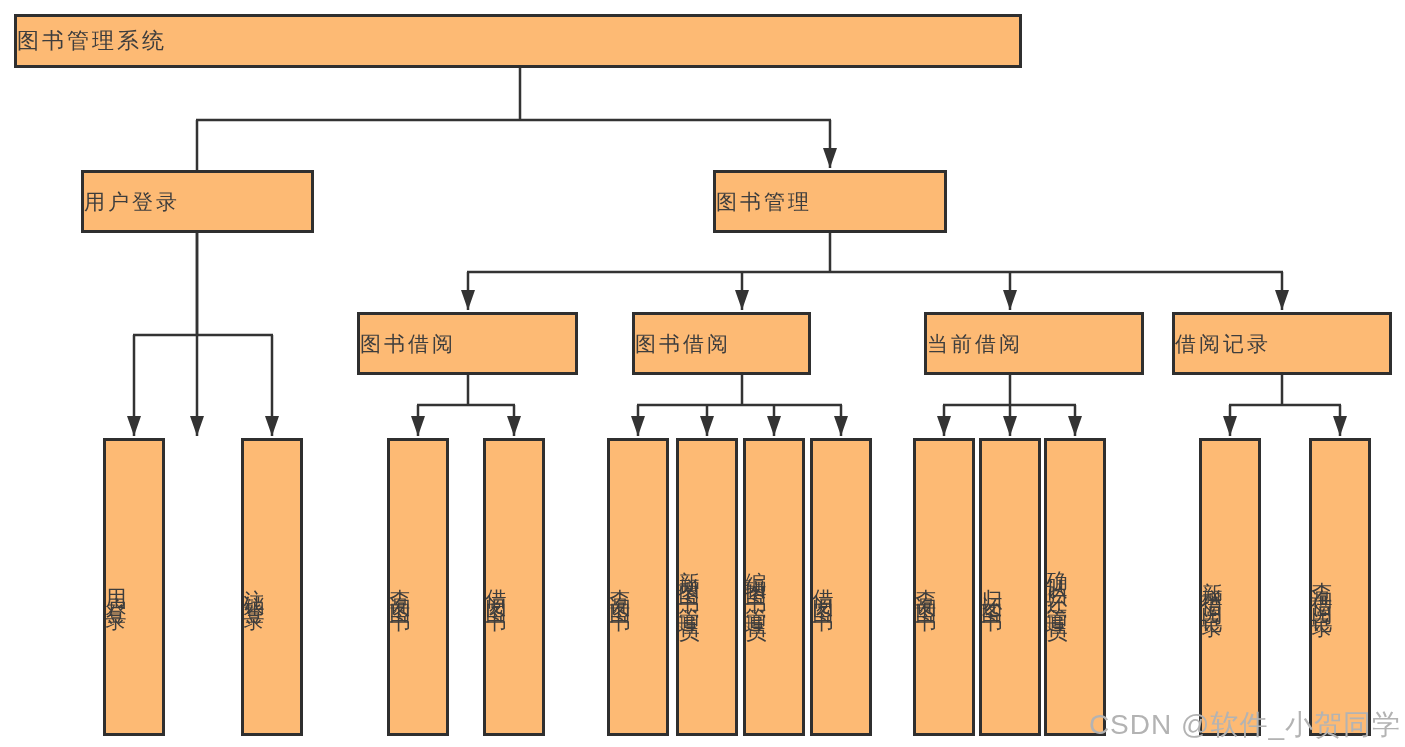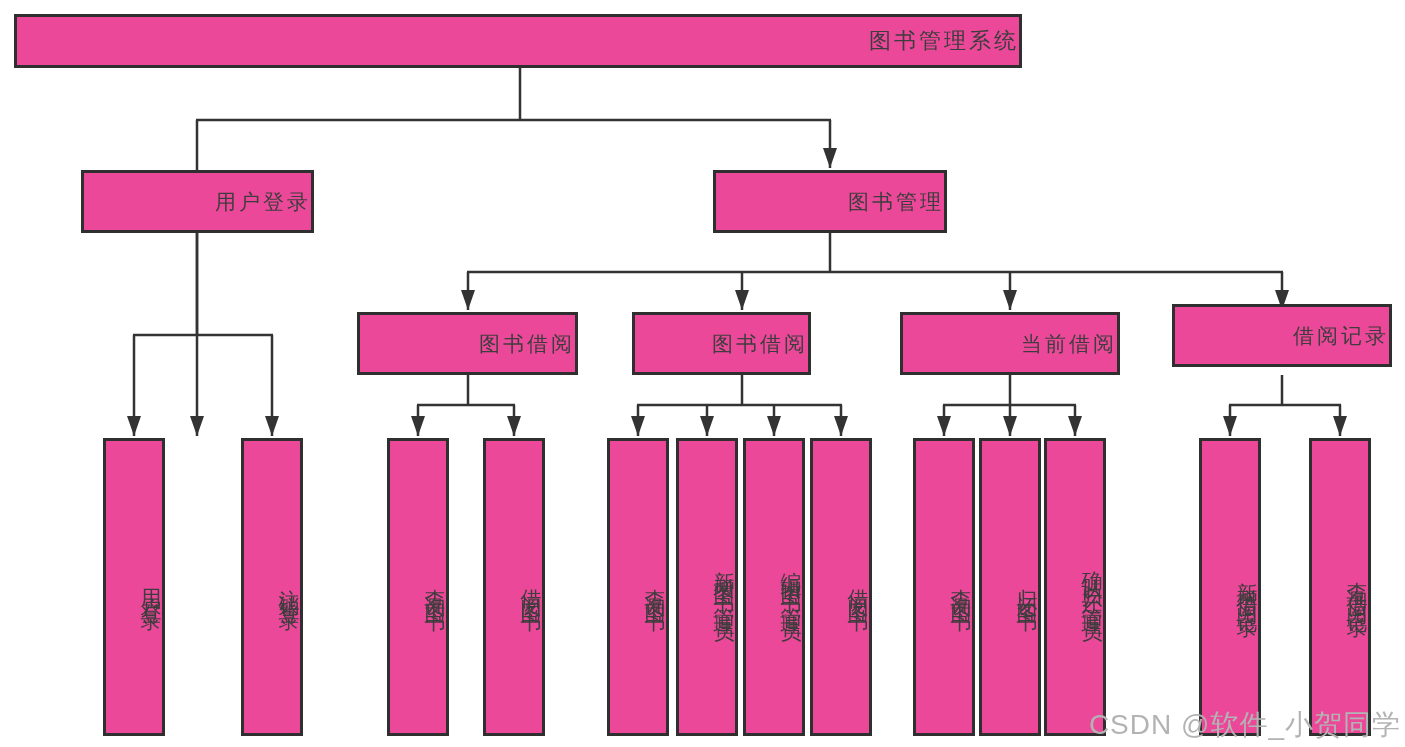--- a/index.html
+++ b/index.html
@@ -14,24 +14,24 @@
   #connectors {
     position: absolute;
     left: 0; top: 0;
     width: 1405px; height: 747px;
     pointer-events: none;
   }
   .node {
     position: absolute;
     box-sizing: border-box;
     border: 3px solid #2f2f2f;
-    background: #ec4899;
+    background: #fdba74;
     display: flex;
     align-items: center;
-    justify-content: flex-end;
+    justify-content: flex-start;
     color: #3d3d3d;
   }
   .node.h span {
     font-size: 21px;
     letter-spacing: 3px;
     white-space: nowrap;
   }
   .node.root span { font-size: 22px; }
   .node.v {
     top: 438px;
@@ -113,24 +113,24 @@
   <div class="node h" style="left:713px; top:170px; width:234px; height:63px">
     <span>图书管理</span>
   </div>
 
   <div class="node h" style="left:357px; top:312px; width:221px; height:63px">
     <span>图书借阅</span>
   </div>
   <div class="node h" style="left:632px; top:312px; width:179px; height:63px">
     <span>图书借阅</span>
   </div>
-  <div class="node h" style="left:900px; top:312px; width:220px; height:63px">
+  <div class="node h" style="left:924px; top:312px; width:220px; height:63px">
     <span>当前借阅</span>
   </div>
-  <div class="node h" style="left:1172px; top:304px; width:220px; height:63px">
+  <div class="node h" style="left:1172px; top:312px; width:220px; height:63px">
     <span>借阅记录</span>
   </div>
 
   <div class="node v" style="left:103px">
     <span>用户登录</span>
   </div>
   <div class="node v" style="left:241px">
     <span>注销登录</span>
   </div>
   <div class="node v" style="left:387px">

